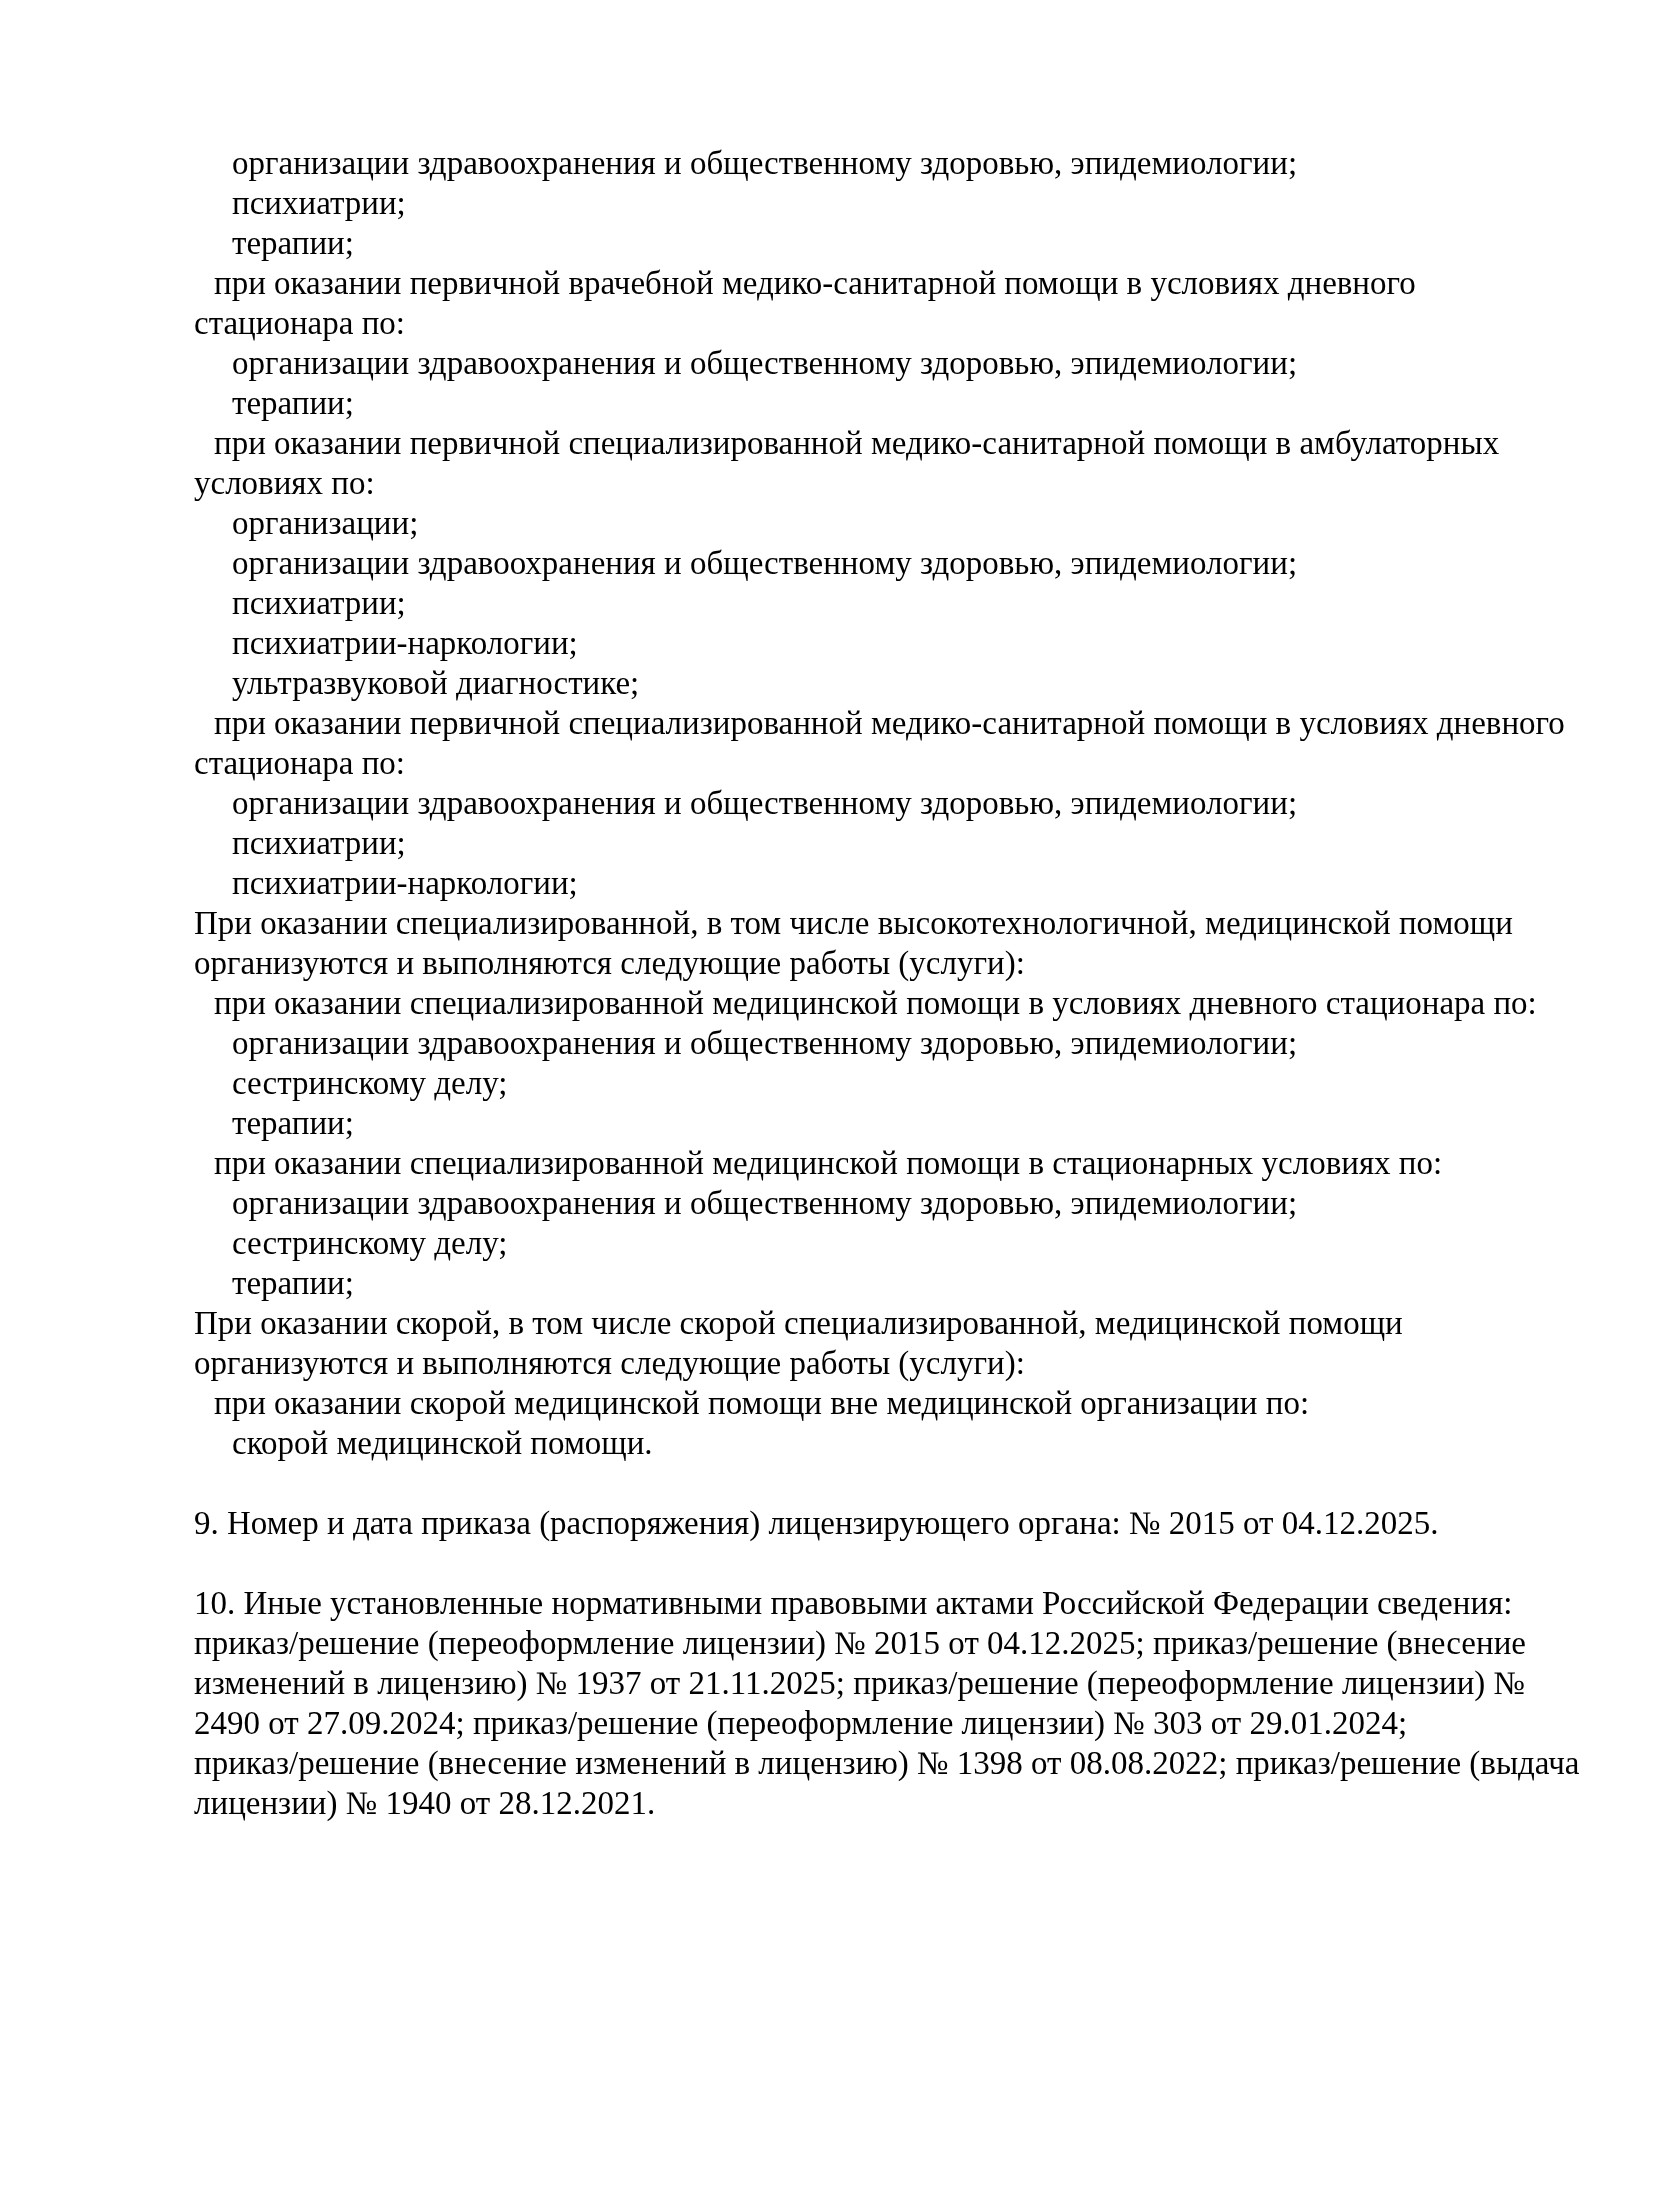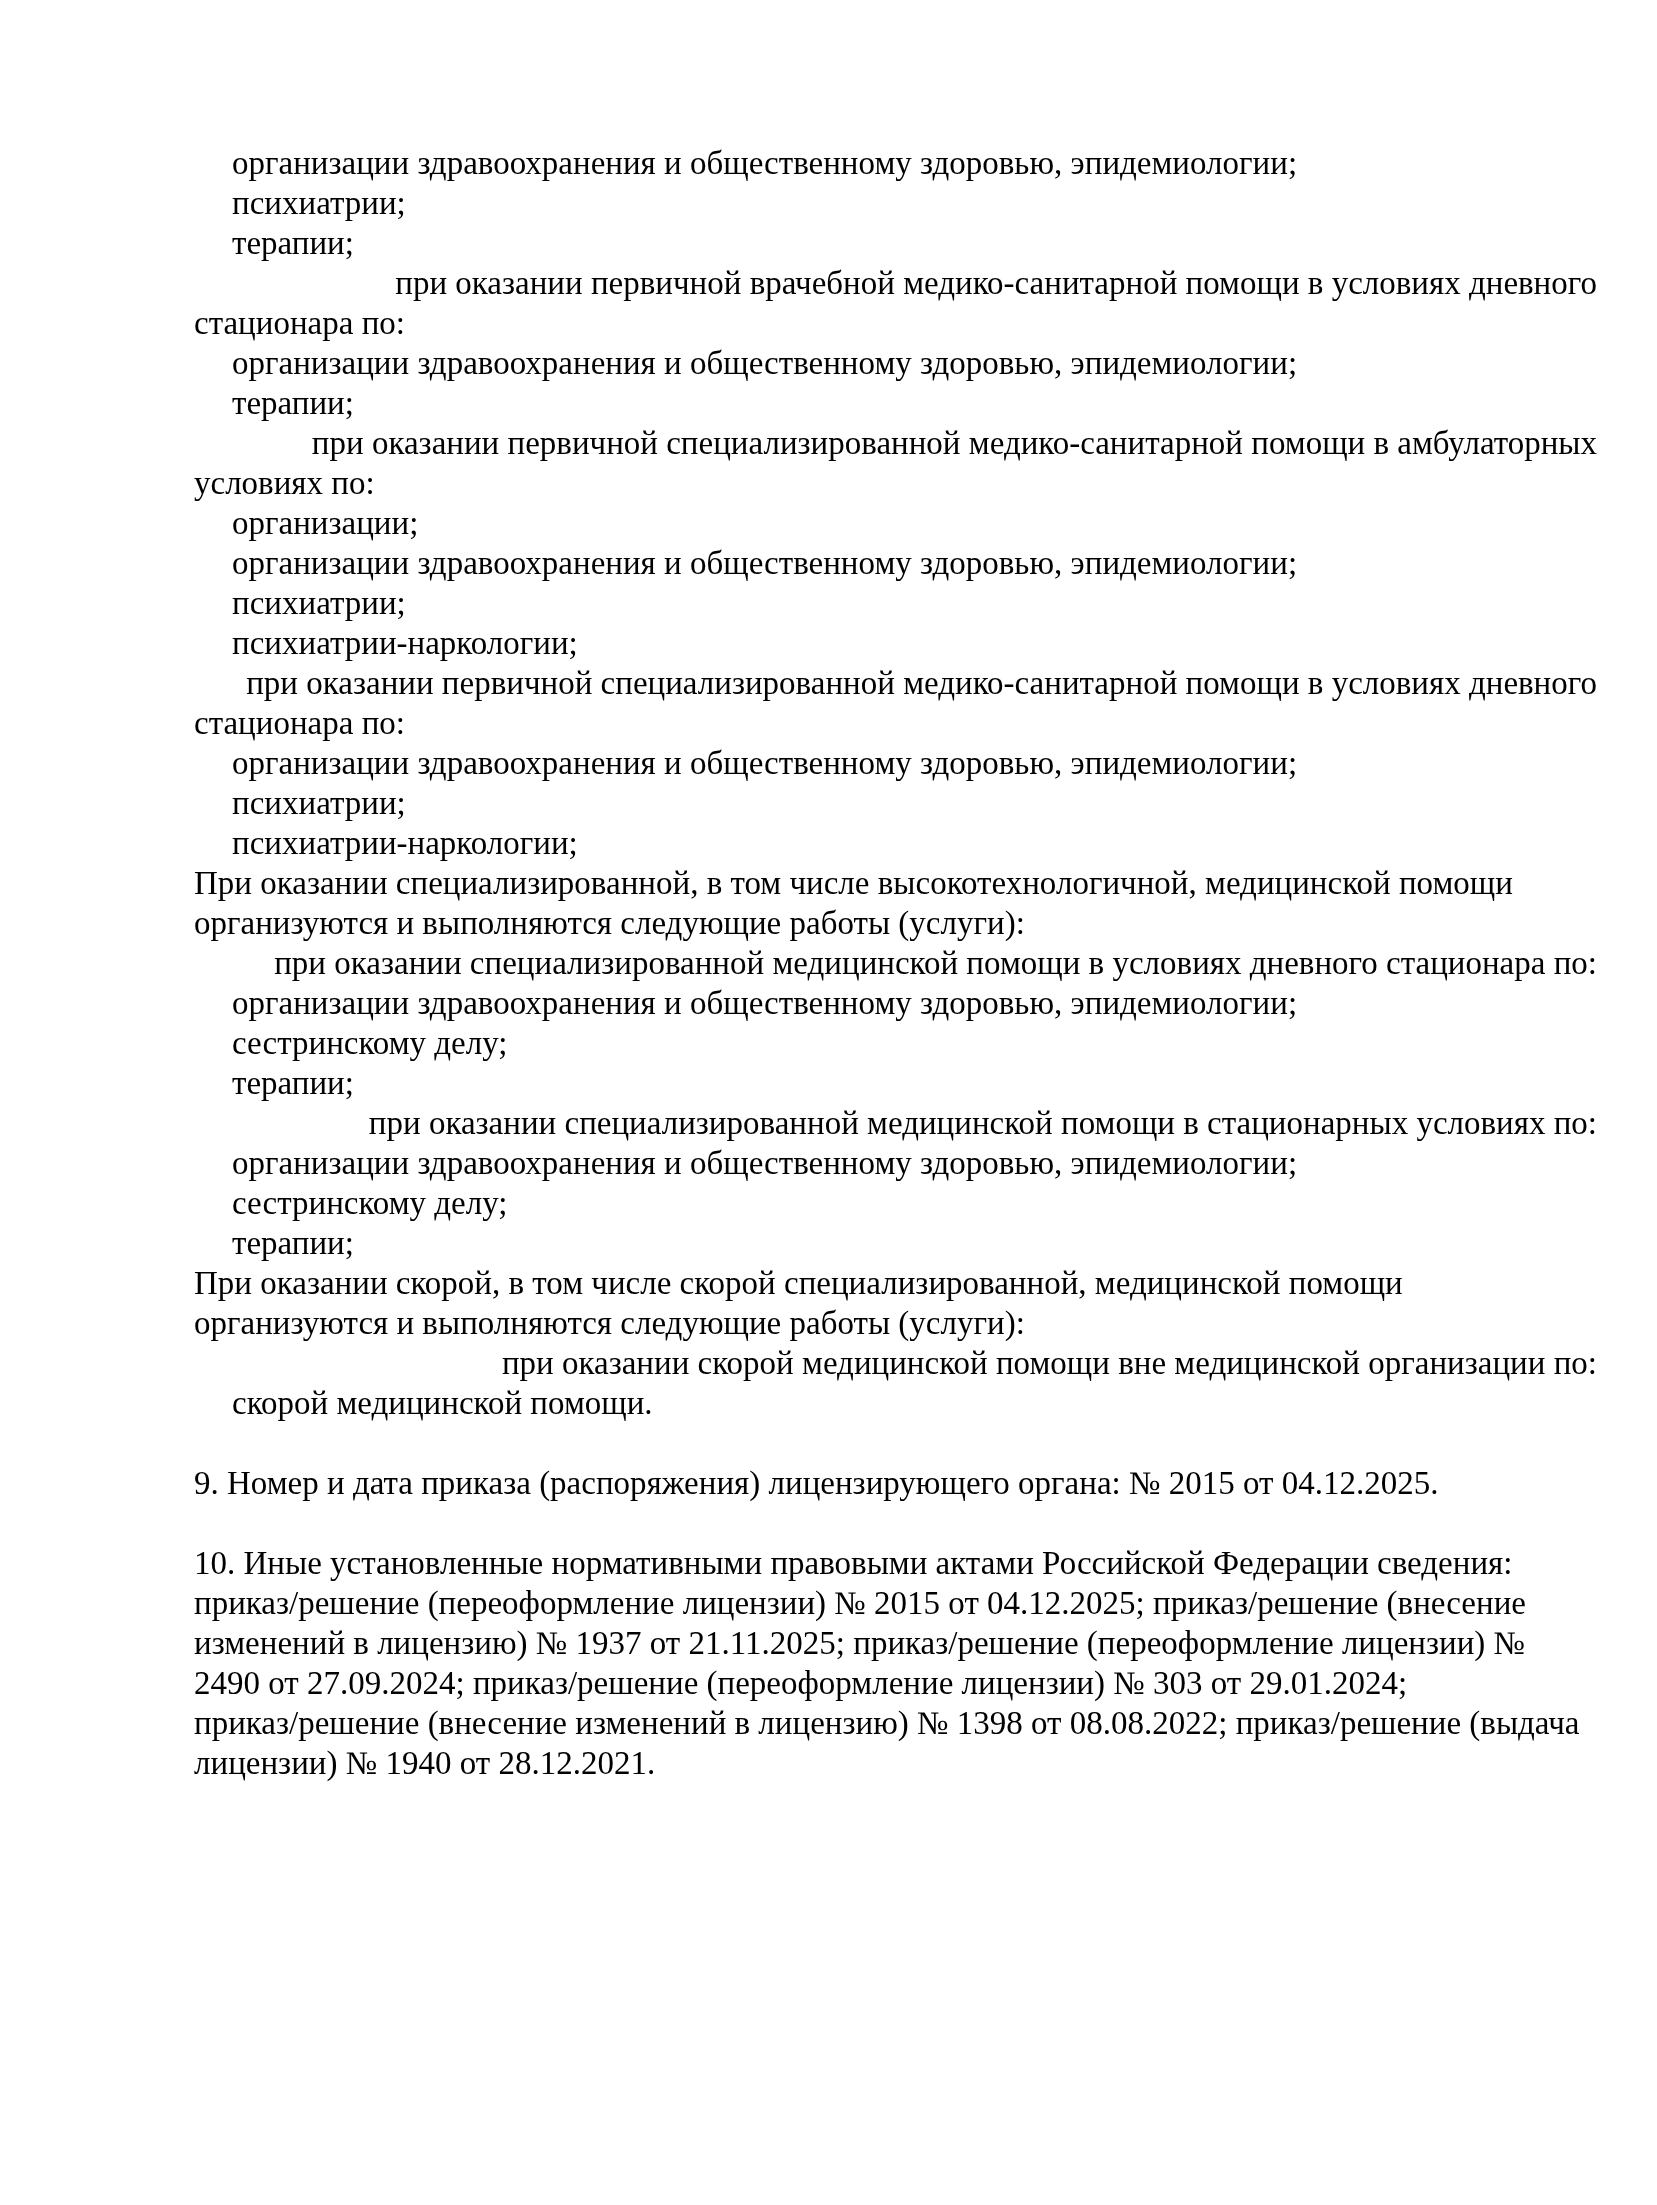--- a/index.html
+++ b/index.html
@@ -30,21 +30,21 @@
     top: 143px;
     width: 1403px;
     font-size: 33px;
     line-height: 40px;
     color: #000000;
   }
   .line {
     white-space: pre;
     min-height: 40px;
   }
-  .indent-1 { padding-left: 20px; text-align: right; }
+  .indent-1 { padding-left: 20px; }
   .indent-2 { padding-left: 38px; }
   .blank { min-height: 40px; }
 </style>
 </head>
 <body>
 
 <div class="page">
   <div class="text-block">
       <div class="line indent-2">организации здравоохранения и общественному здоровью, эпидемиологии;</div>
       <div class="line indent-2">психиатрии;</div>
@@ -52,20 +52,21 @@
       <div class="line indent-1">при оказании первичной врачебной медико-санитарной помощи в условиях дневного</div>
       <div class="line">стационара по:</div>
       <div class="line indent-2">организации здравоохранения и общественному здоровью, эпидемиологии;</div>
       <div class="line indent-2">терапии;</div>
       <div class="line indent-1">при оказании первичной специализированной медико-санитарной помощи в амбулаторных</div>
       <div class="line">условиях по:</div>
       <div class="line indent-2">организации;</div>
       <div class="line indent-2">организации здравоохранения и общественному здоровью, эпидемиологии;</div>
       <div class="line indent-2">психиатрии;</div>
       <div class="line indent-2">психиатрии-наркологии;</div>
+      <div class="line indent-2">ультразвуковой диагностике;</div>
       <div class="line indent-1">при оказании первичной специализированной медико-санитарной помощи в условиях дневного</div>
       <div class="line">стационара по:</div>
       <div class="line indent-2">организации здравоохранения и общественному здоровью, эпидемиологии;</div>
       <div class="line indent-2">психиатрии;</div>
       <div class="line indent-2">психиатрии-наркологии;</div>
       <div class="line">При оказании специализированной, в том числе высокотехнологичной, медицинской помощи</div>
       <div class="line">организуются и выполняются следующие работы (услуги):</div>
       <div class="line indent-1">при оказании специализированной медицинской помощи в условиях дневного стационара по:</div>
       <div class="line indent-2">организации здравоохранения и общественному здоровью, эпидемиологии;</div>
       <div class="line indent-2">сестринскому делу;</div>

